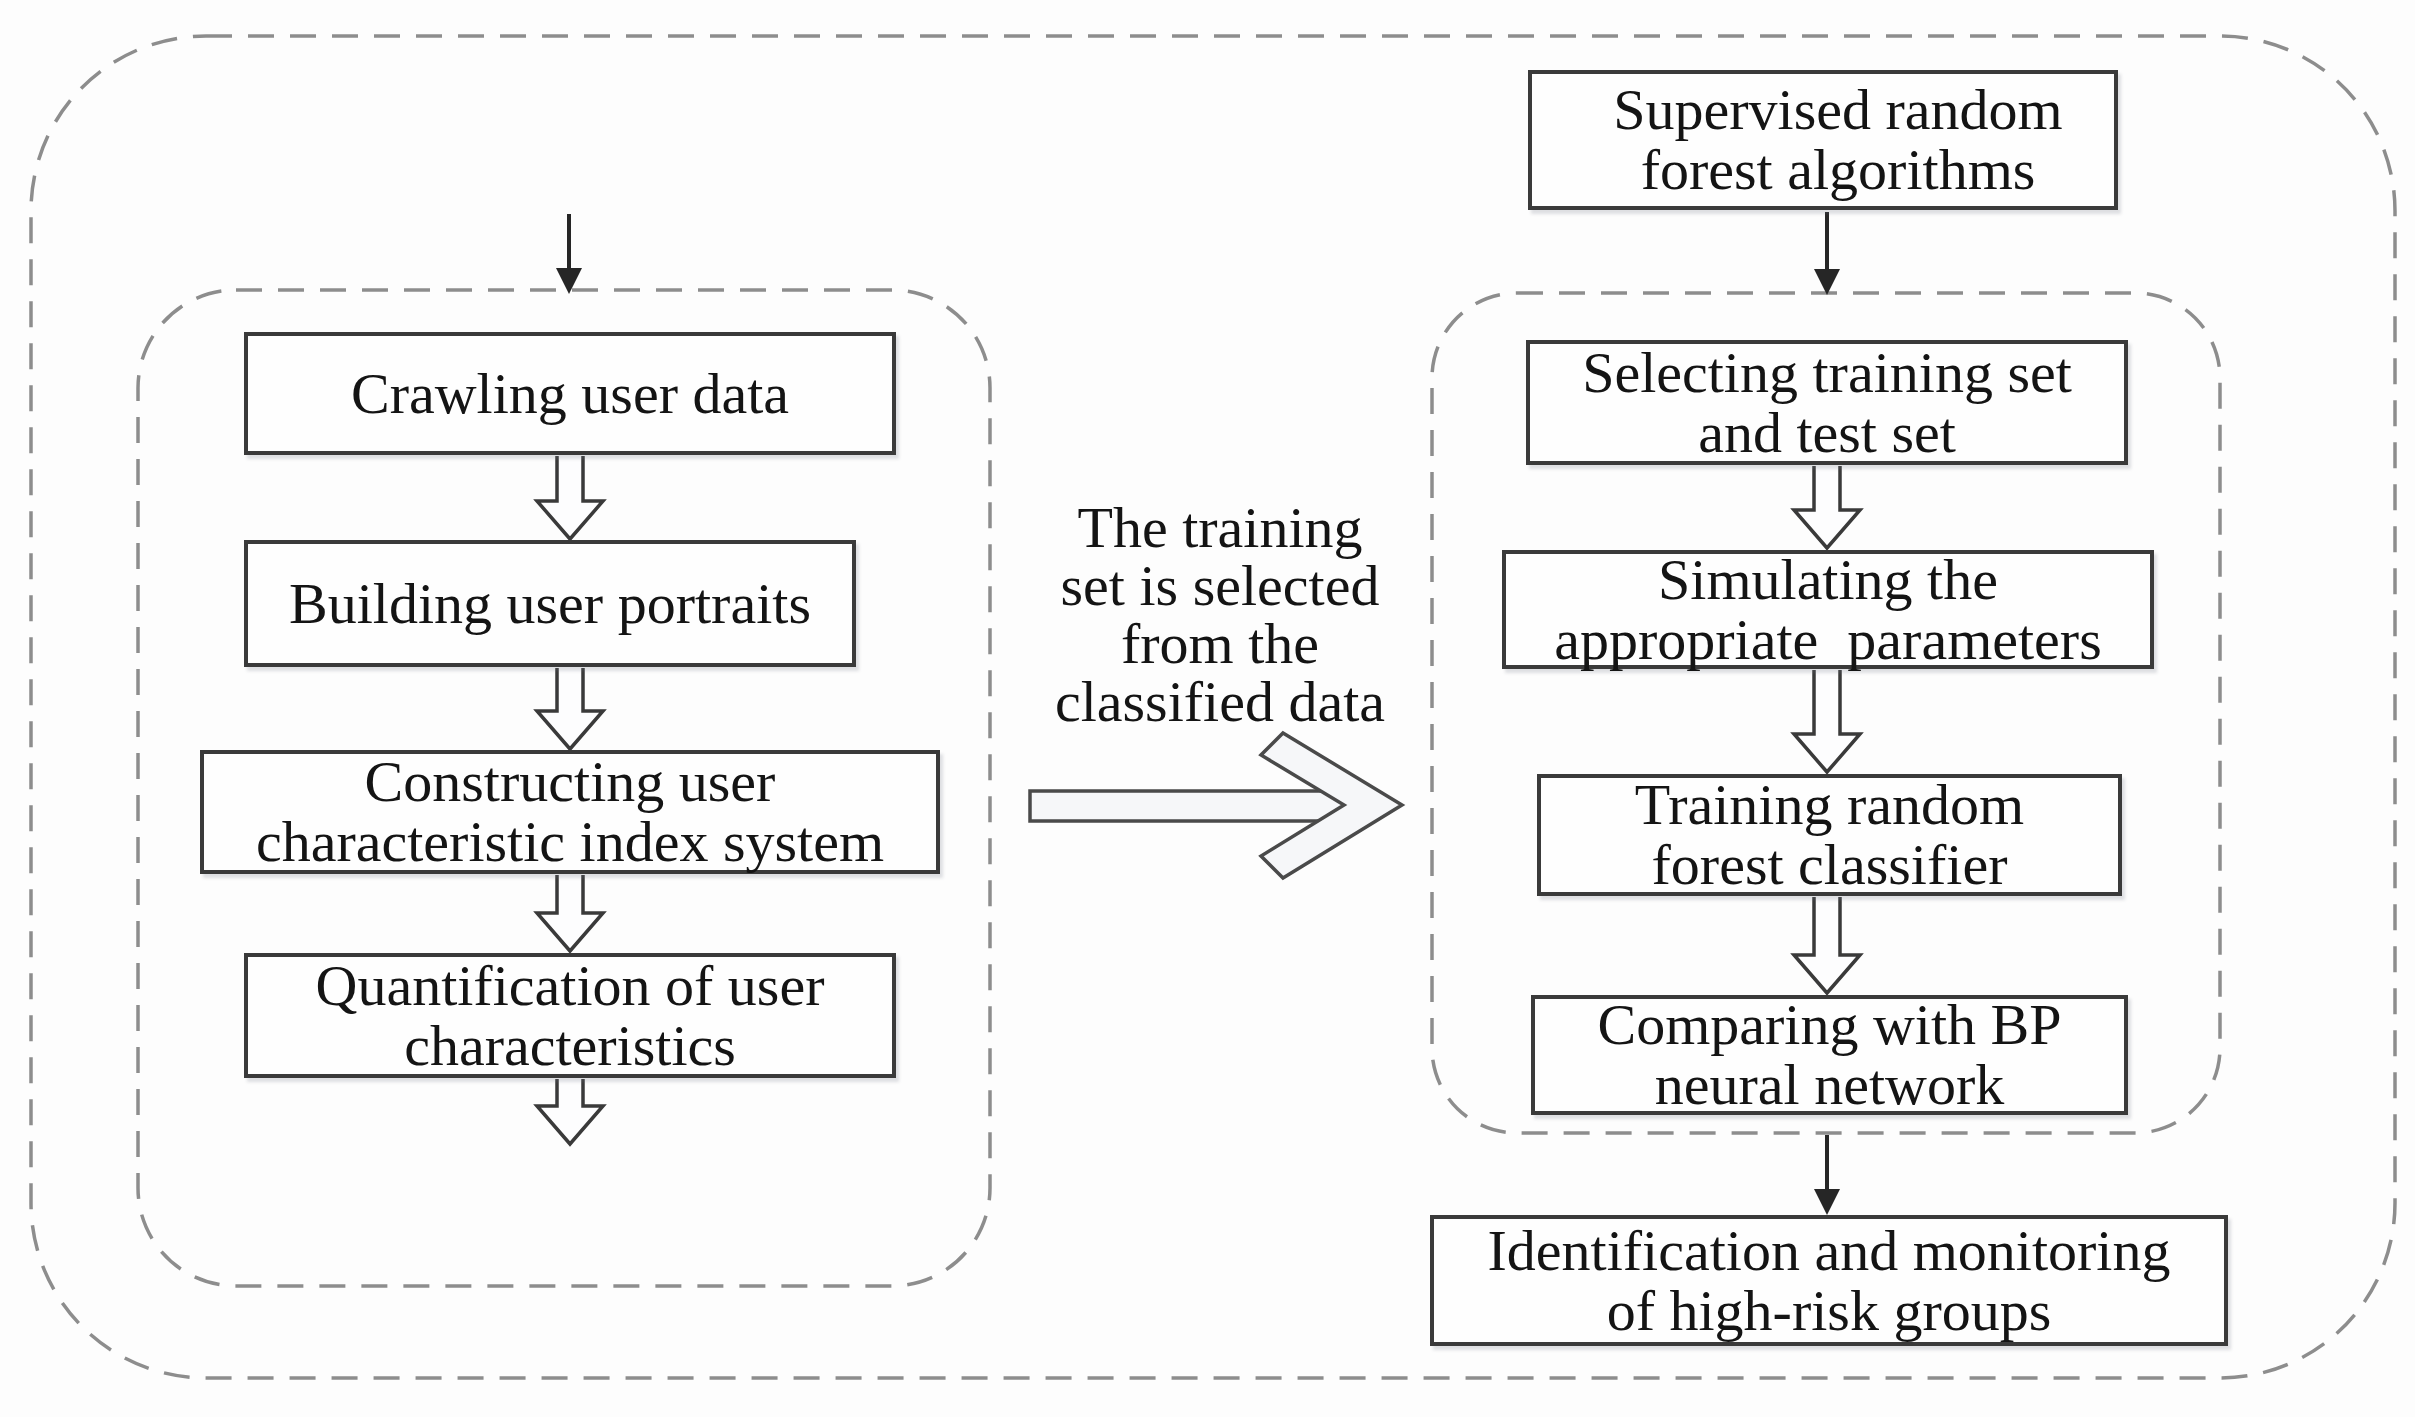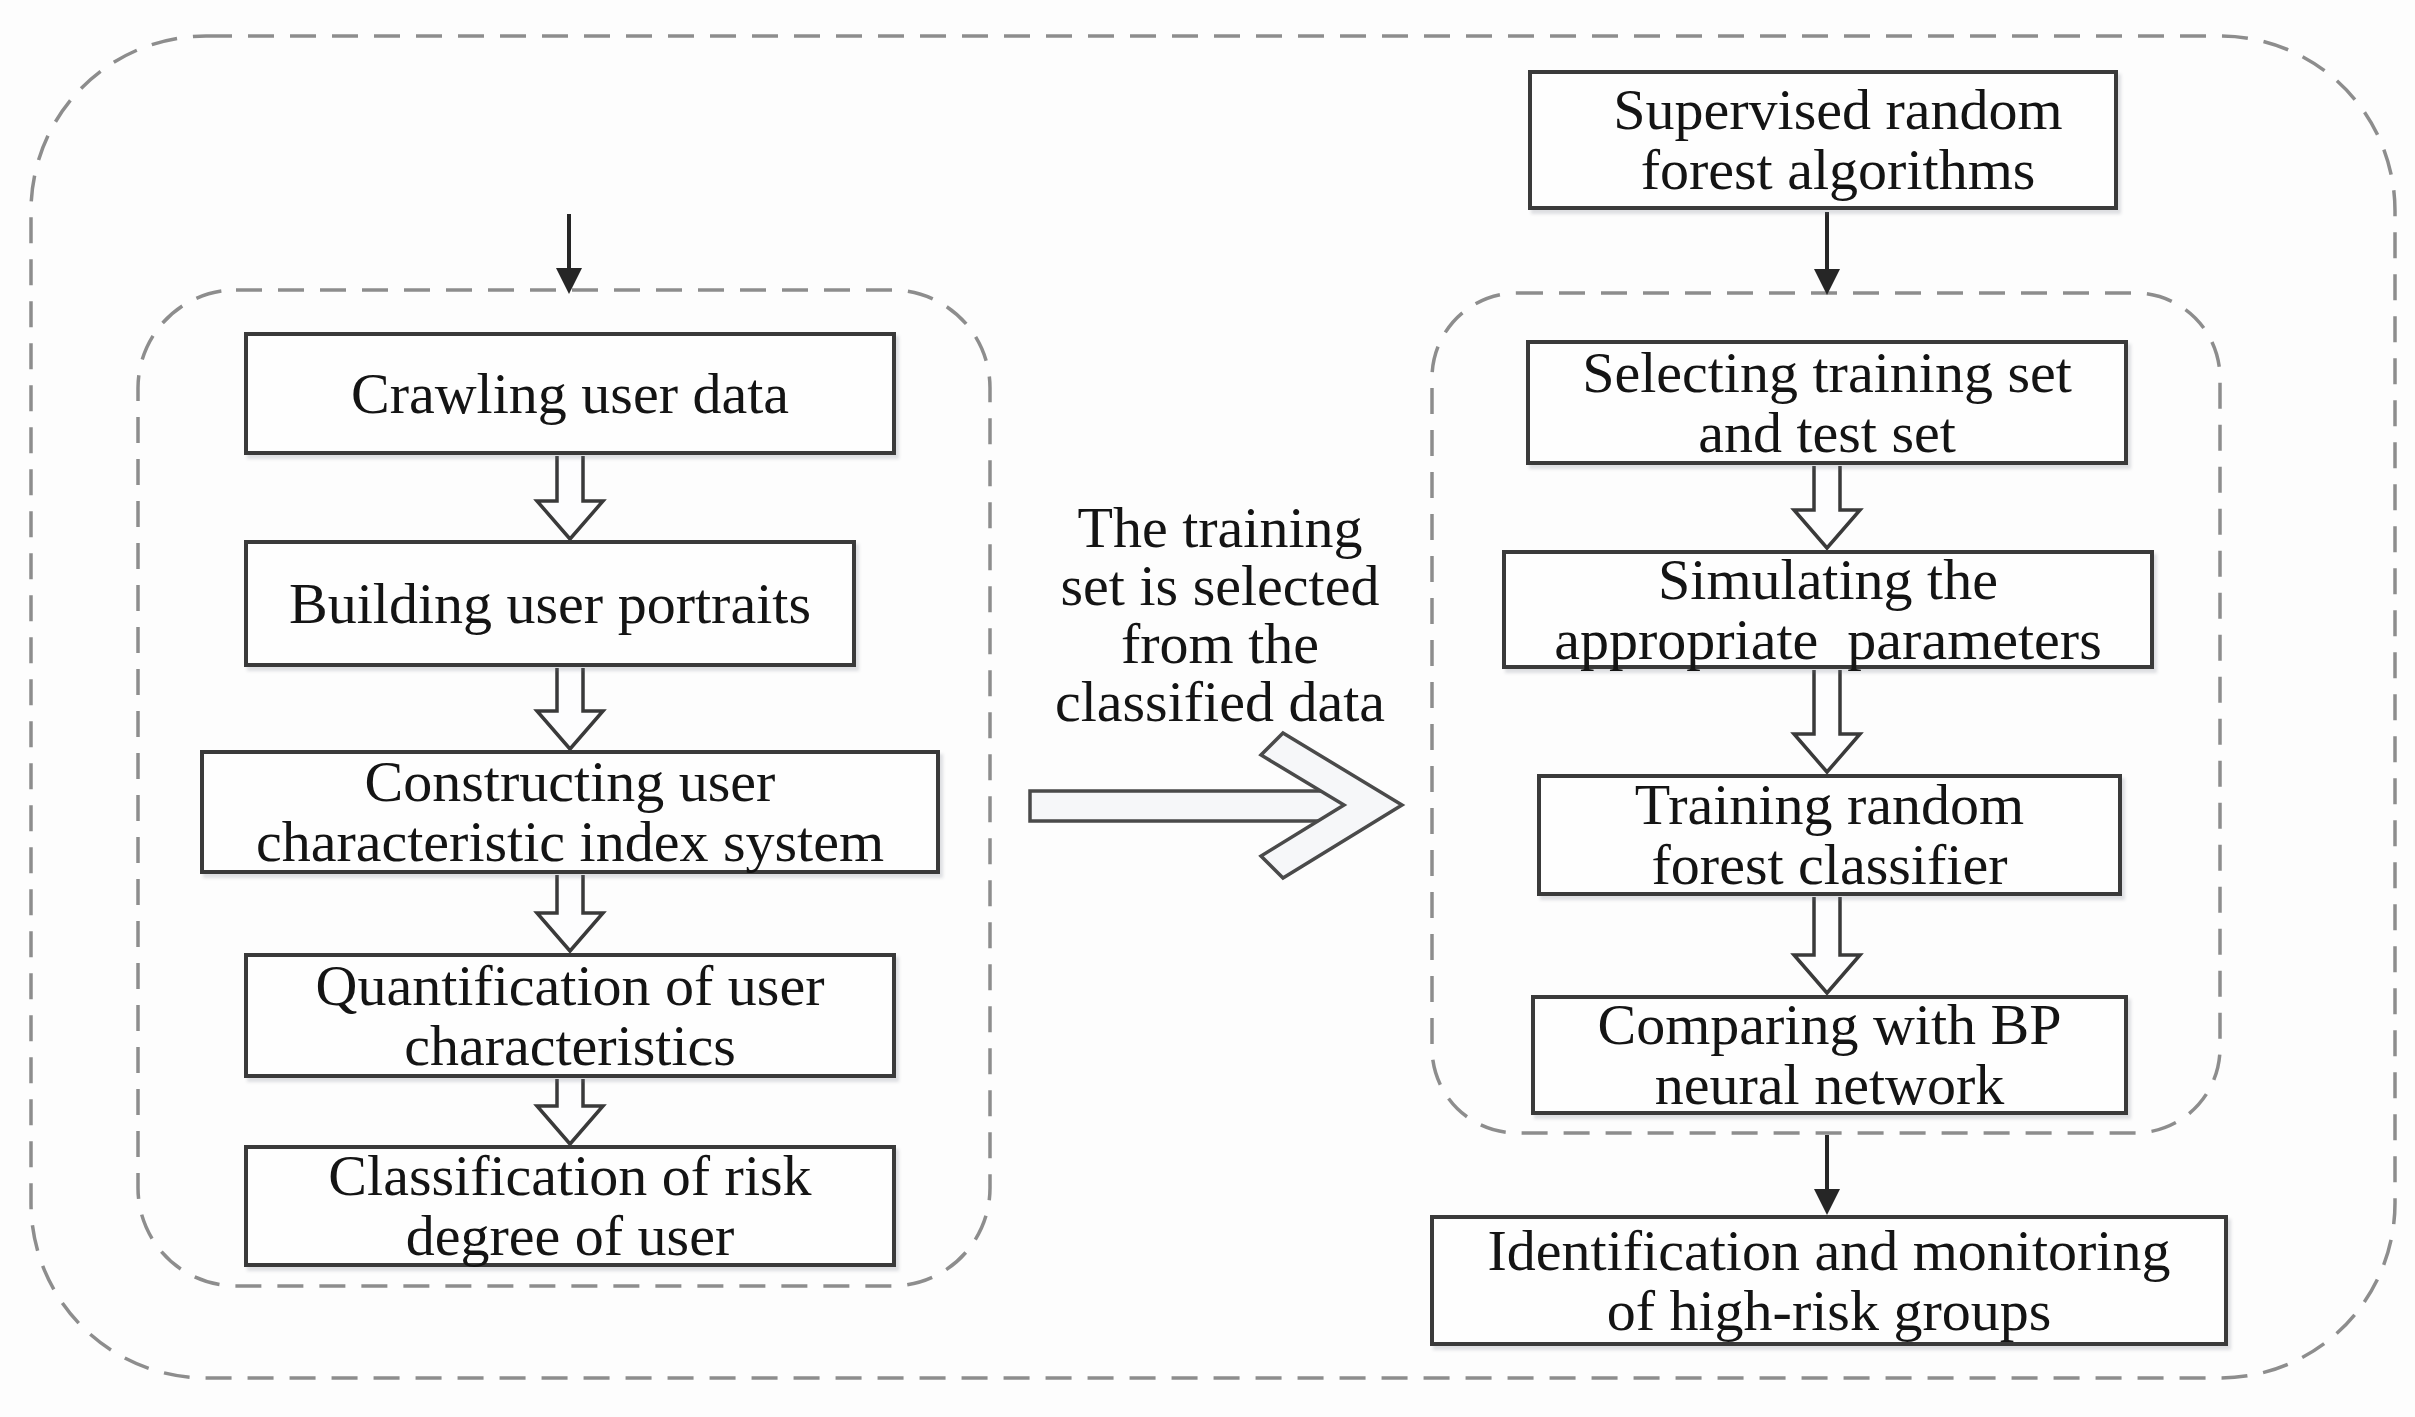--- a/index.html
+++ b/index.html
@@ -85,24 +85,20 @@
   <div class="box" style="left:200px;top:750px;width:740px;height:124px;">
     <span class="ln">Constructing user</span>
     <span class="ln">characteristic index system</span>
   </div>
 
   <div class="box" style="left:244px;top:953px;width:652px;height:125px;">
     <span class="ln">Quantification of user</span>
     <span class="ln">characteristics</span>
   </div>
 
-  <div class="box" style="left:244px;top:1145px;width:652px;height:122px;">
-    <span class="ln">Classification of risk</span>
-    <span class="ln">degree of user</span>
-  </div>
 
   <div class="note" style="left:1000px;top:495px;width:440px;height:240px;">
     <span class="ln">The training</span>
     <span class="ln">set is selected</span>
     <span class="ln">from the</span>
     <span class="ln">classified data</span>
   </div>
 
   <div class="box" style="left:1528px;top:70px;width:590px;height:140px;padding-left:30px;">
     <span class="ln">Supervised random</span>

